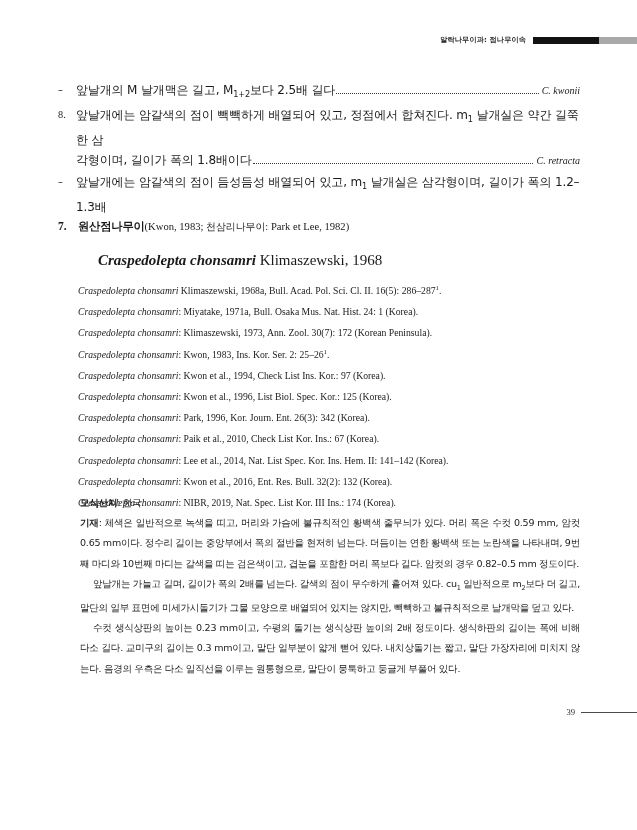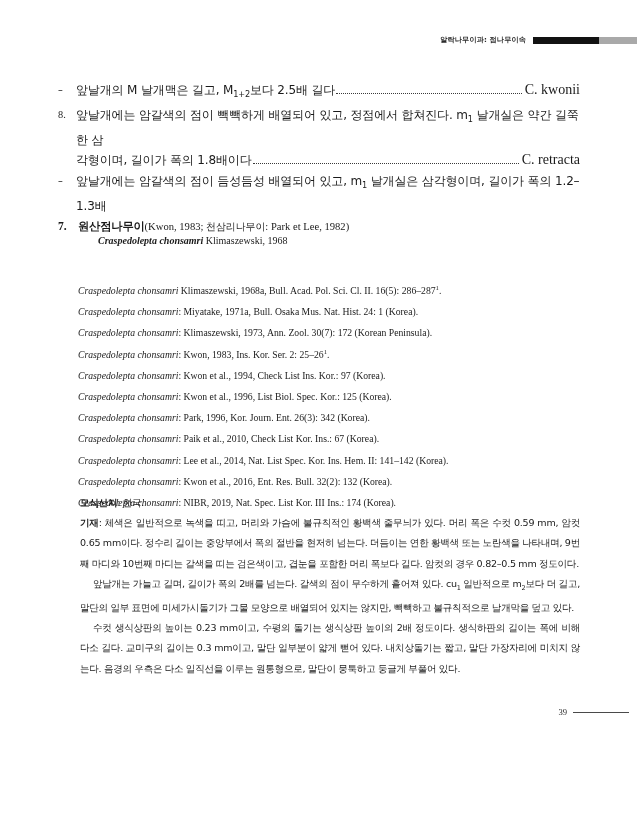--- a/index.html
+++ b/index.html
@@ -96,21 +96,22 @@
     white-space: normal;
   }
   .leader {
     flex: 1 1 auto;
     border-bottom: 1px dotted #3a3a3a;
     margin: 0 1px 3px 1px;
     min-width: 10px;
     height: 1px;
   }
   .taxon {
-    font-size: 14px;
+    font-style: italic;
+    font-size: 10px;
     white-space: nowrap;
     font-family: "Liberation Serif", serif;
     padding-left: 2px;
   }
   sub, sup {
     font-size: 0.68em;
   }
 
   
   .species-head {
@@ -139,23 +140,23 @@
   }
   .sp-authority {
     font-family: "Liberation Serif", serif;
     font-size: 10.6px;
   }
   .sp-authority .kr {
     font-family: "DejaVu Sans", "Liberation Sans", sans-serif;
     font-size: 9.9px;
   }
   .sp-line2 {
-    margin-top: 1px;
+    margin-top: 18px;
     padding-left: 40px;
-    font-size: 10px;
+    font-size: 15px;
   }
   .sp-latin {
     font-style: italic;
     font-weight: bold;
     font-family: "Liberation Serif", serif;
   }
   .sp-latin-auth {
     font-family: "Liberation Serif", serif;
     font-weight: normal;
     font-style: normal;
@@ -198,21 +199,21 @@
     text-indent: 13px;
   }
   .lbl {
     font-weight: bold;
   }
 
   
   .footer {
     position: absolute;
     bottom: 24px;
-    right: 8px;
+    right: 0px;
     display: flex;
     align-items: center;
     justify-content: flex-end;
   }
   .pagenum {
     font-family: "Liberation Serif", serif;
     font-size: 8.6px;
     color: #2b2b2b;
     margin-right: 6px;
   }

